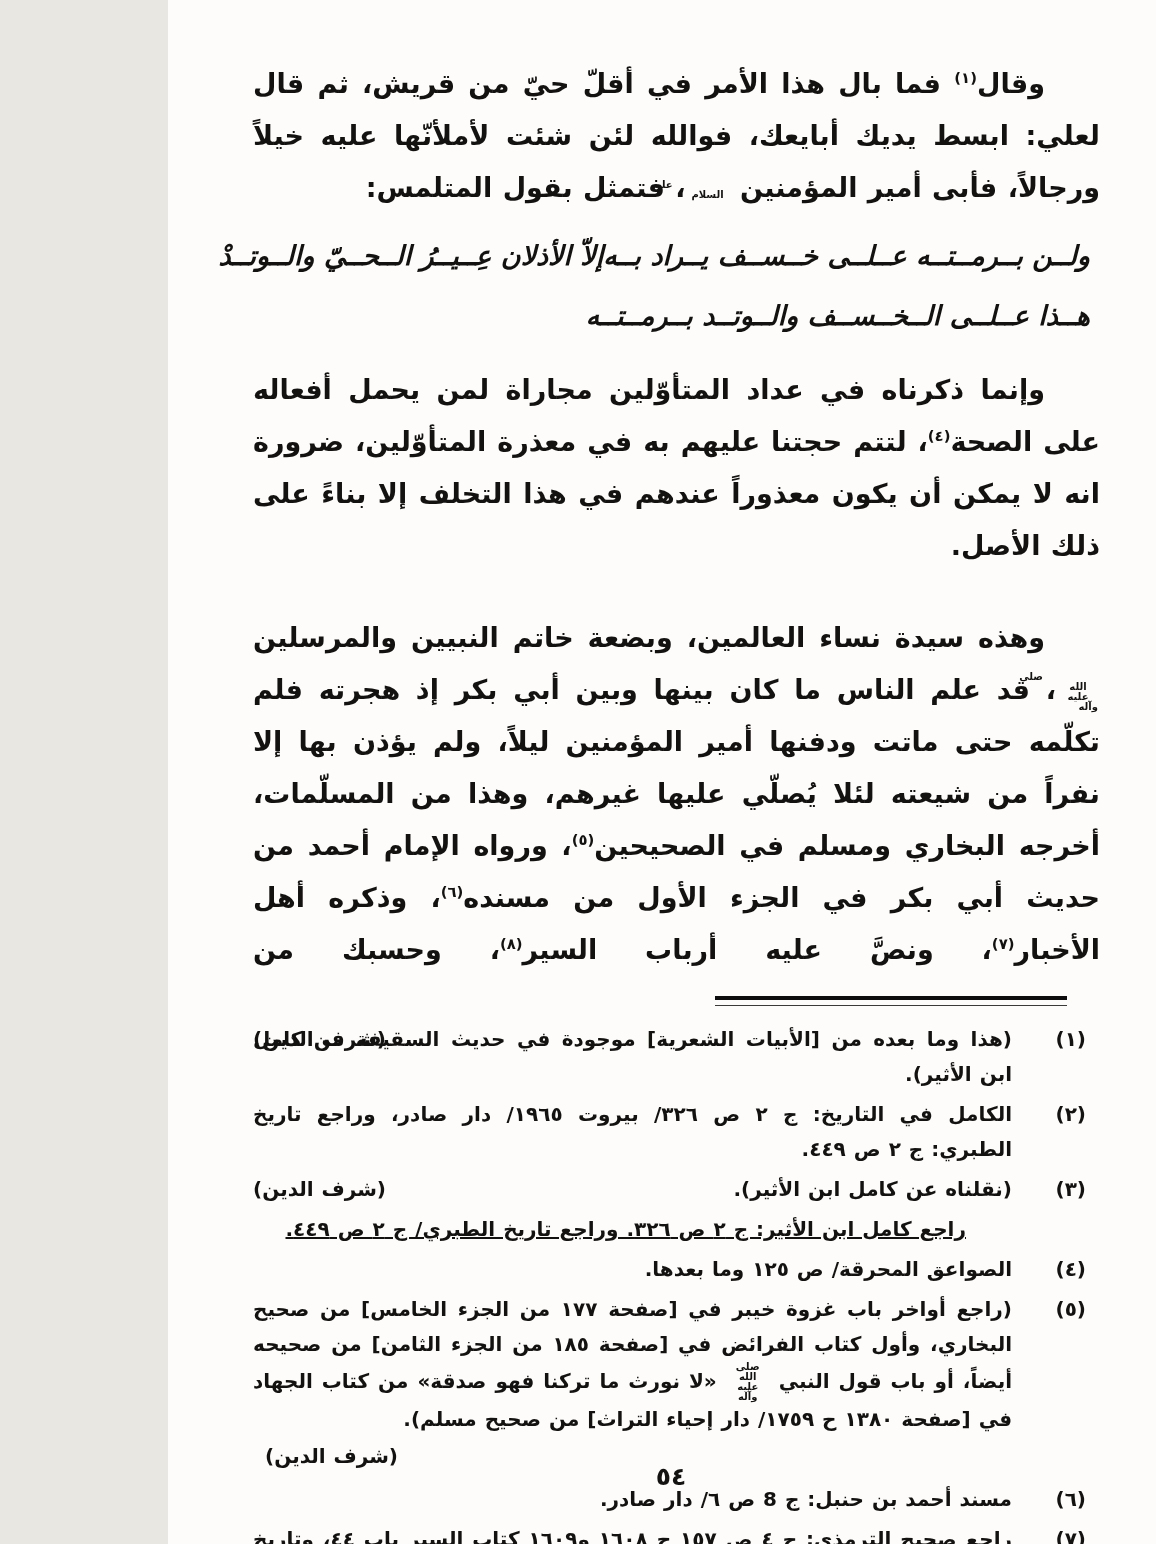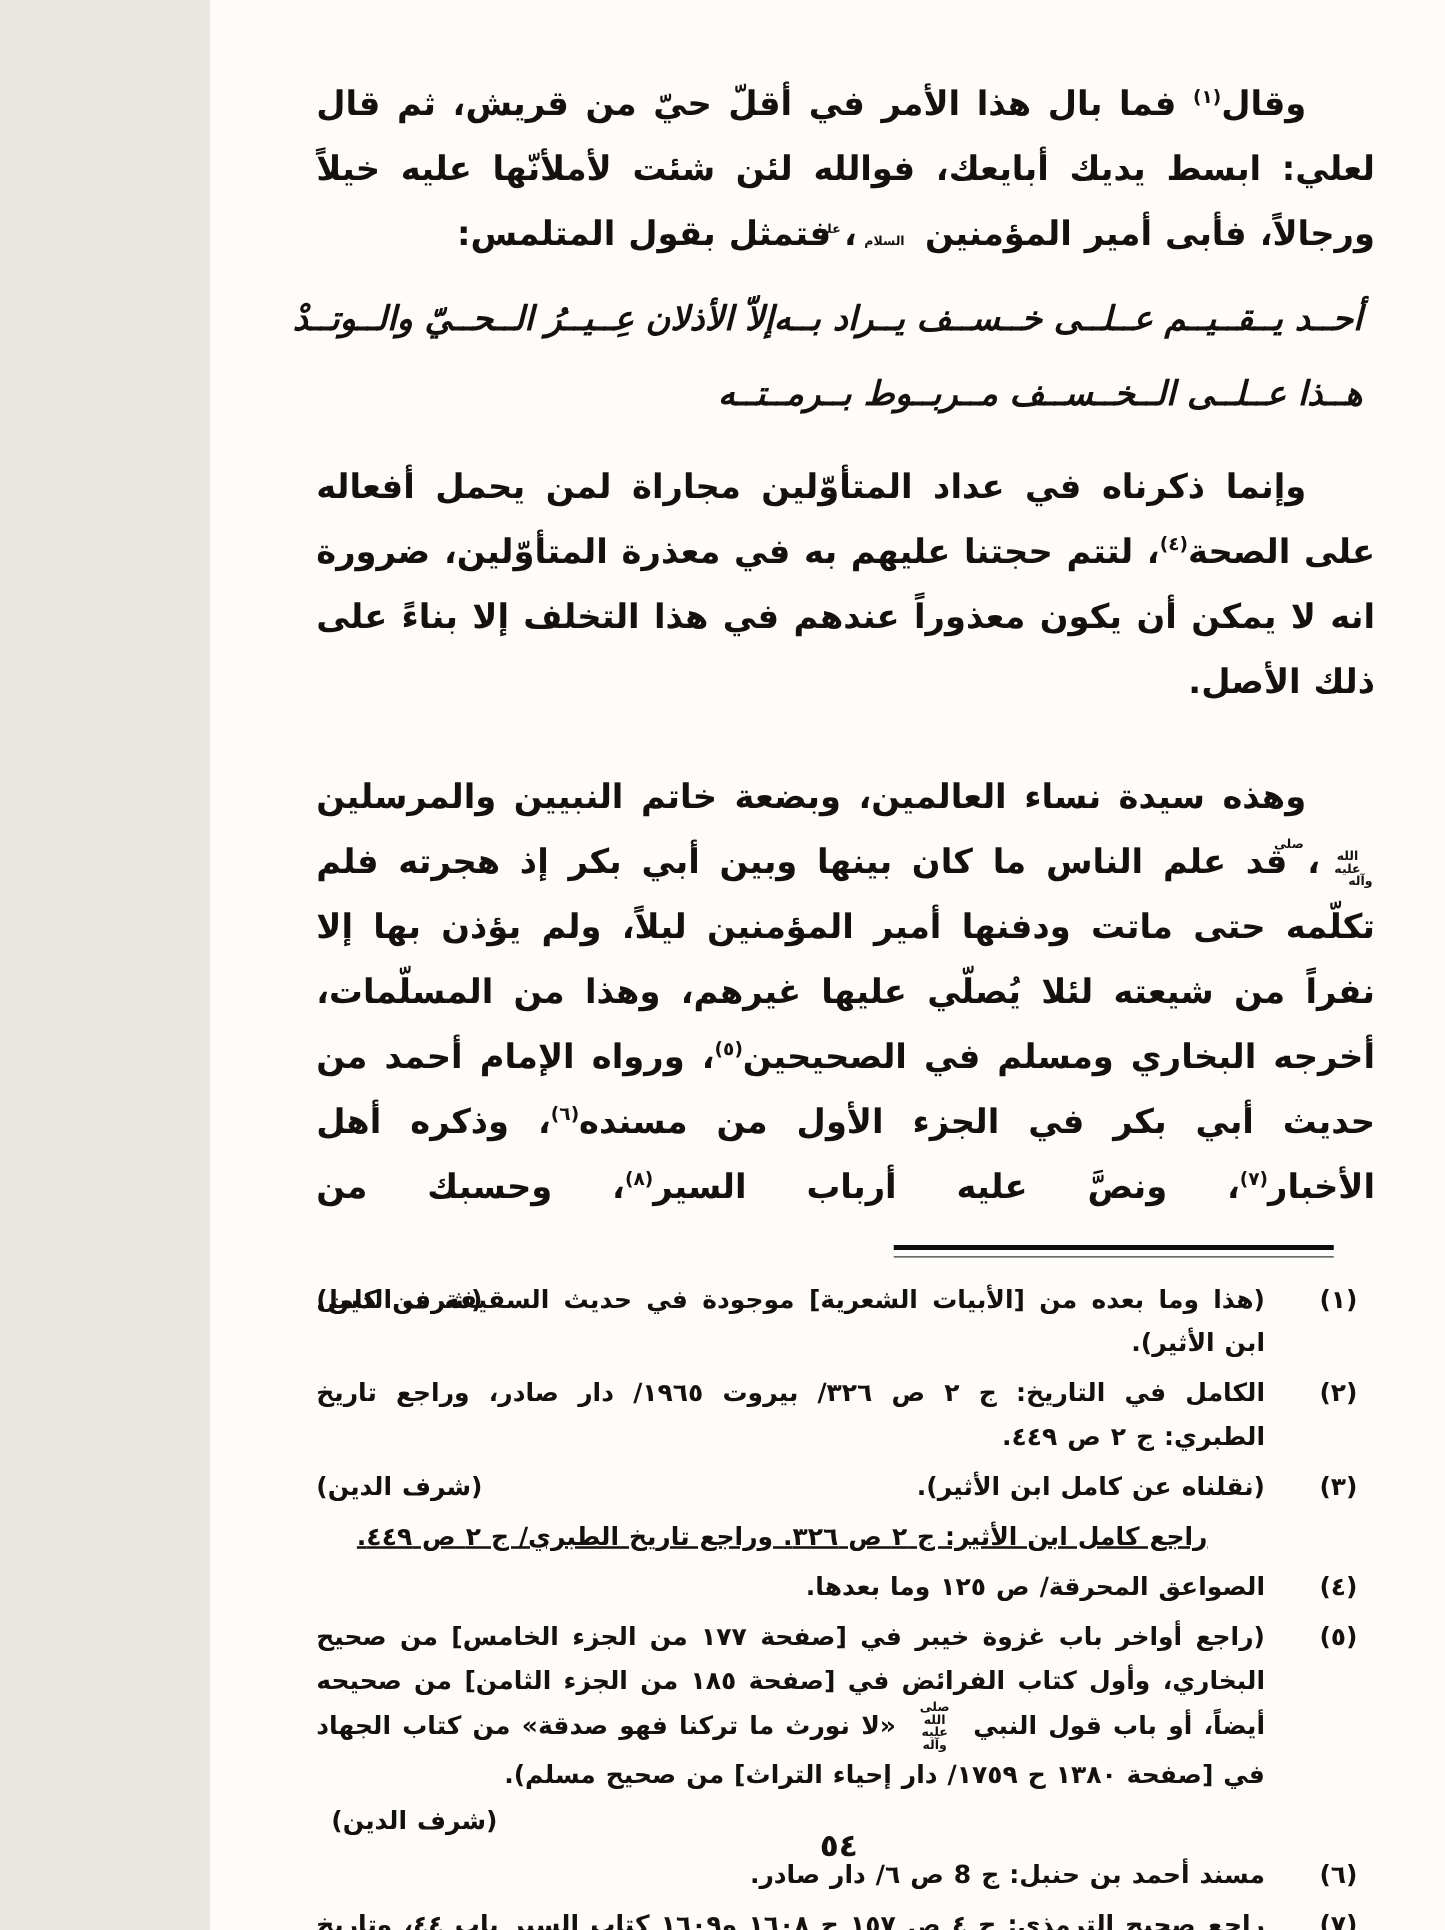--- a/index.html
+++ b/index.html
@@ -107,25 +107,25 @@
 </style>
 </head>
 <body>
 
 <div class="page">
   <div class="sheet">
     <div id="text-blocks">
         <p class="para">وقال<sup class="fn-ref">(١)</sup> فما بال هذا الأمر في أقلّ حيّ من قريش، ثم قال لعلي: ابسط يديك أبايعك، فوالله لئن شئت لأملأنّها عليه خيلاً ورجالاً، فأبى أمير المؤمنين <span class="honorific">عليه السلام</span>، فتمثل بقول المتلمس:</p>
         <div class="poetry">
           <div class="verse-line">
-            <div class="hemistich">أحــد يــقــيــم عــلــى خــســف يــراد بــه</div>
+            <div class="hemistich">ولــن بــرمــتــه عــلــى خــســف يــراد بــه</div>
             <div class="hemistich">إلاّ الأذلان عِــيــرُ الــحــيّ والــوتــدْ</div>
           </div>
           <div class="verse-line">
-            <div class="hemistich">هــذا عــلــى الــخــســف مــربــوط بــرمــتــه</div>
+            <div class="hemistich">هــذا عــلــى الــخــســف والــوتــد بــرمــتــه</div>
           </div>
         </div>
         <p class="para">وإنما ذكرناه في عداد المتأوّلين مجاراة لمن يحمل أفعاله على الصحة<sup class="fn-ref">(٤)</sup>، لتتم حجتنا عليهم به في معذرة المتأوّلين، ضرورة انه لا يمكن أن يكون معذوراً عندهم في هذا التخلف إلا بناءً على ذلك الأصل.</p>
         <p class="para jlast">وهذه سيدة نساء العالمين، وبضعة خاتم النبيين والمرسلين <span class="honorific">صلى الله عليه وآله</span>، قد علم الناس ما كان بينها وبين أبي بكر إذ هجرته فلم تكلّمه حتى ماتت ودفنها أمير المؤمنين ليلاً، ولم يؤذن بها إلا نفراً من شيعته لئلا يُصلّي عليها غيرهم، وهذا من المسلّمات، أخرجه البخاري ومسلم في الصحيحين<sup class="fn-ref">(٥)</sup>، ورواه الإمام أحمد من حديث أبي بكر في الجزء الأول من مسنده<sup class="fn-ref">(٦)</sup>، وذكره أهل الأخبار<sup class="fn-ref">(٧)</sup>، ونصَّ عليه أرباب السير<sup class="fn-ref">(٨)</sup>، وحسبك من</p>
       </div>
     <div class="fn-sep"></div>
     <div id="footnotes" class="footnotes">
         <div class="fn-row">
           <span class="fn-num">(١)</span>
           <div class="fn-text">(هذا وما بعده من [الأبيات الشعرية] موجودة في حديث السقيفة من كامل ابن الأثير).</div>

